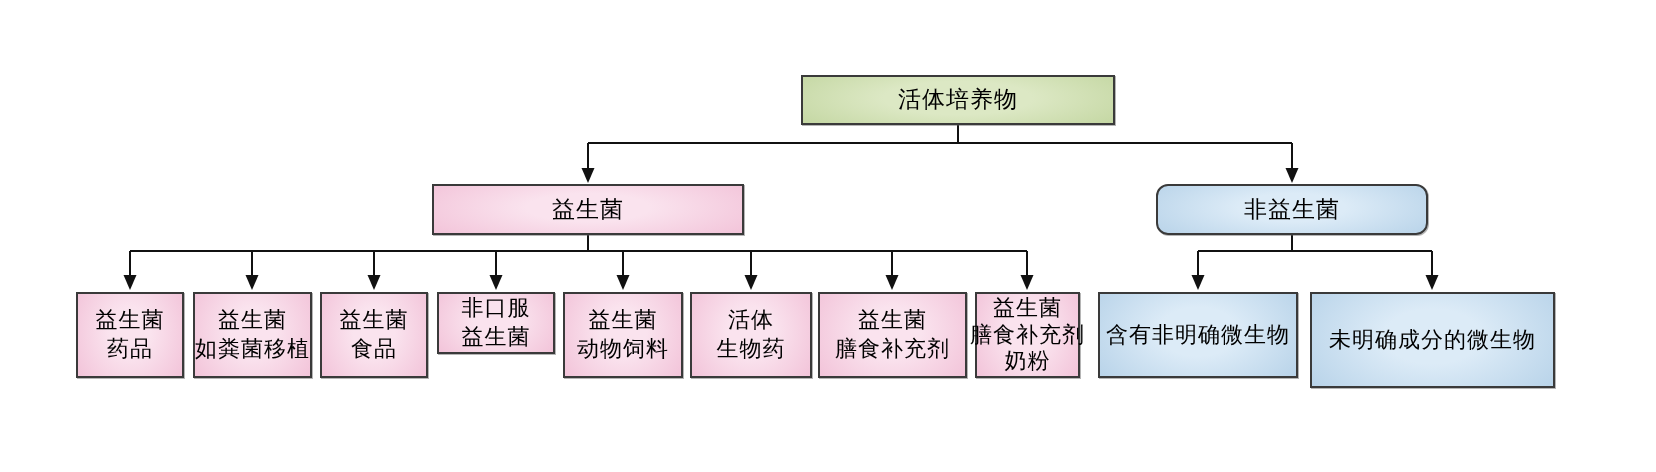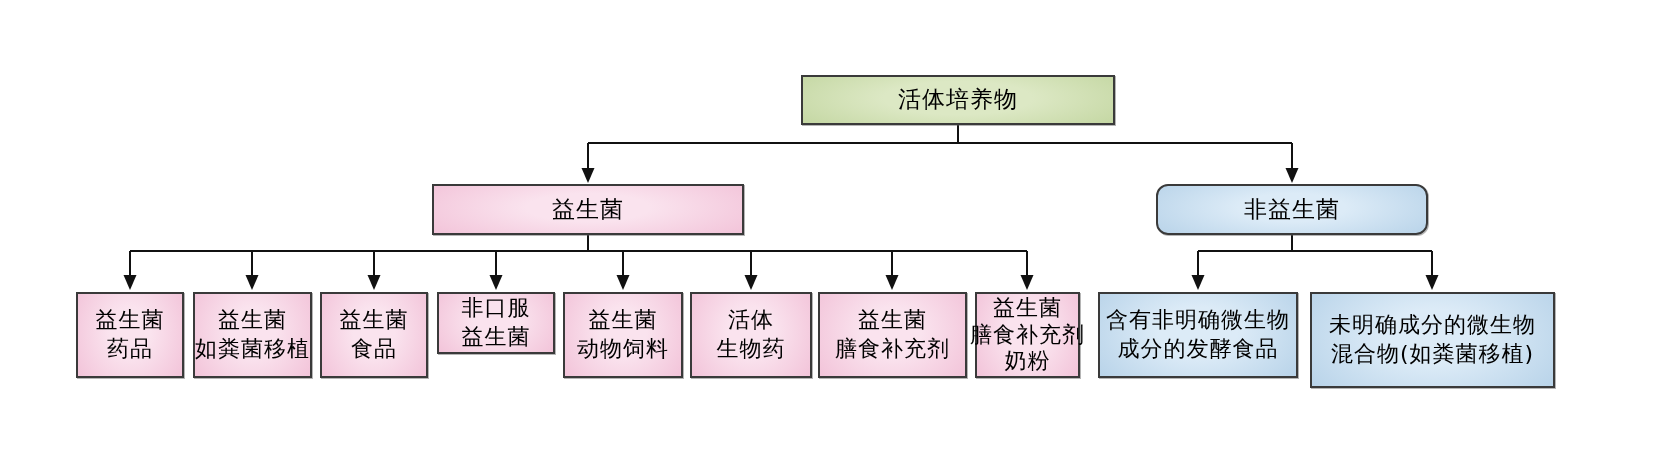--- a/index.html
+++ b/index.html
@@ -126,20 +126,18 @@
     <span>膳食补充剂</span>
   </div>
   <div class="node pink" style="left:975px; top:286px; width:105px; height:86px; line-height:1.22;">
     <span>益生菌</span>
     <span>膳食补充剂</span>
     <span>奶粉</span>
   </div>
 
   <div class="node blue" style="left:1098px; top:286px; width:200px; height:86px;">
     <span>含有非明确微生物</span>
-    <span>成分的发酵食品</span>
   </div>
   <div class="node blue" style="left:1310px; top:286px; width:245px; height:96px;">
     <span>未明确成分的微生物</span>
-    <span>混合物(如粪菌移植)</span>
   </div>
 
 </div>
 
 </body></html>

